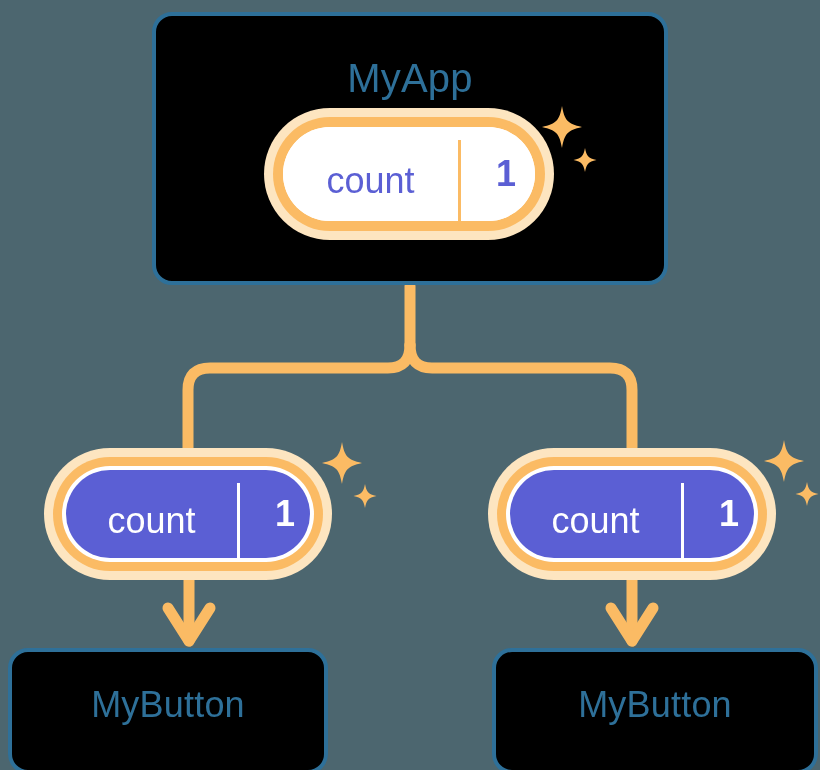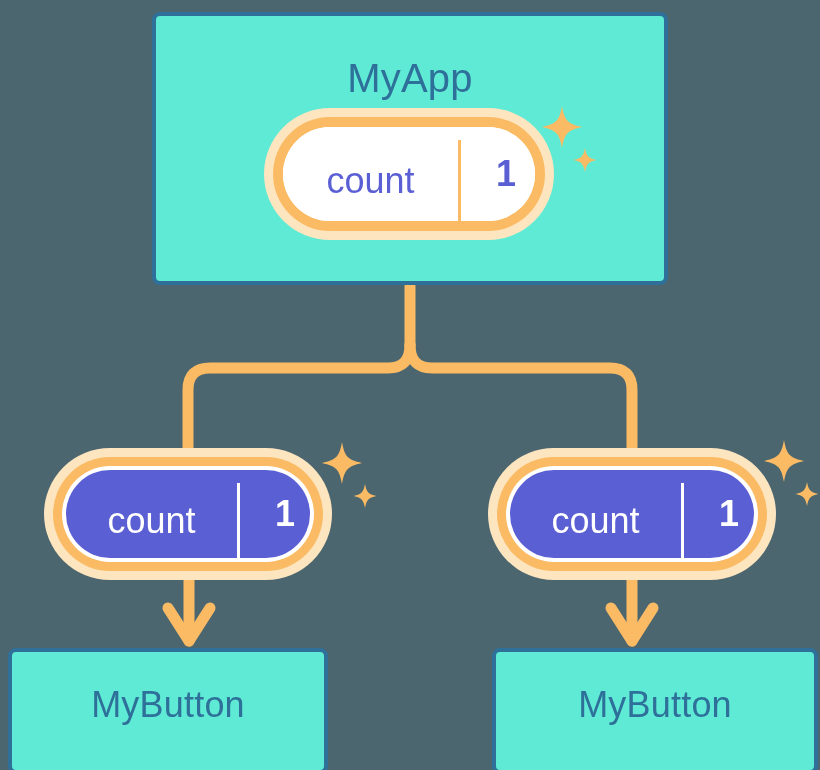--- a/index.html
+++ b/index.html
@@ -29,23 +29,23 @@
     left: 0;
     top: 0;
     width: 820px;
     height: 770px;
     z-index: 1;
   }
 
   
   .card {
     position: absolute;
-    background: #5eead4;
+    background: #000000;
     border: 4px solid #2e7099;
-    border-radius: 8px;
+    border-radius: 20px;
     box-sizing: border-box;
     z-index: 2;
     padding-left: 24px;
   }
 
   .card-title {
     position: absolute;
     left: 0;
     right: 0;
     text-align: center;

